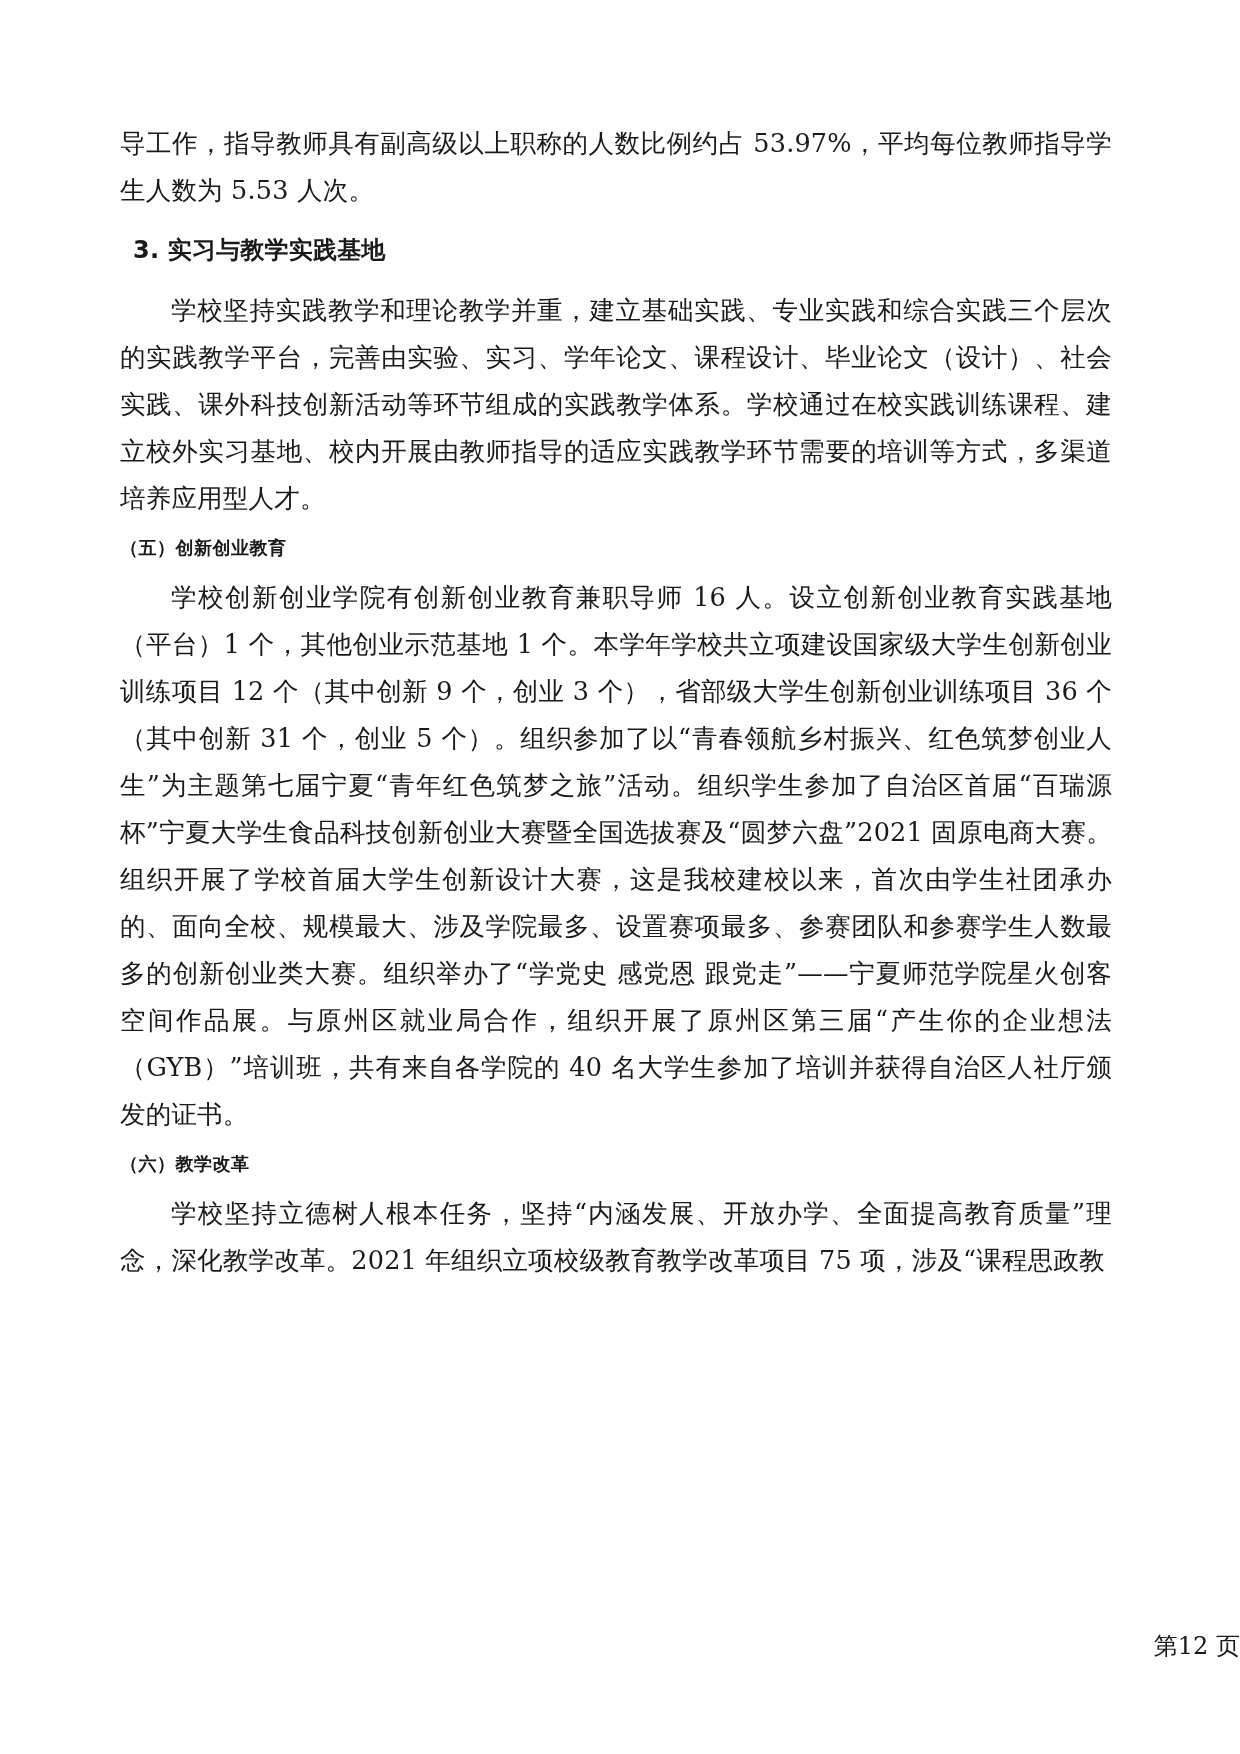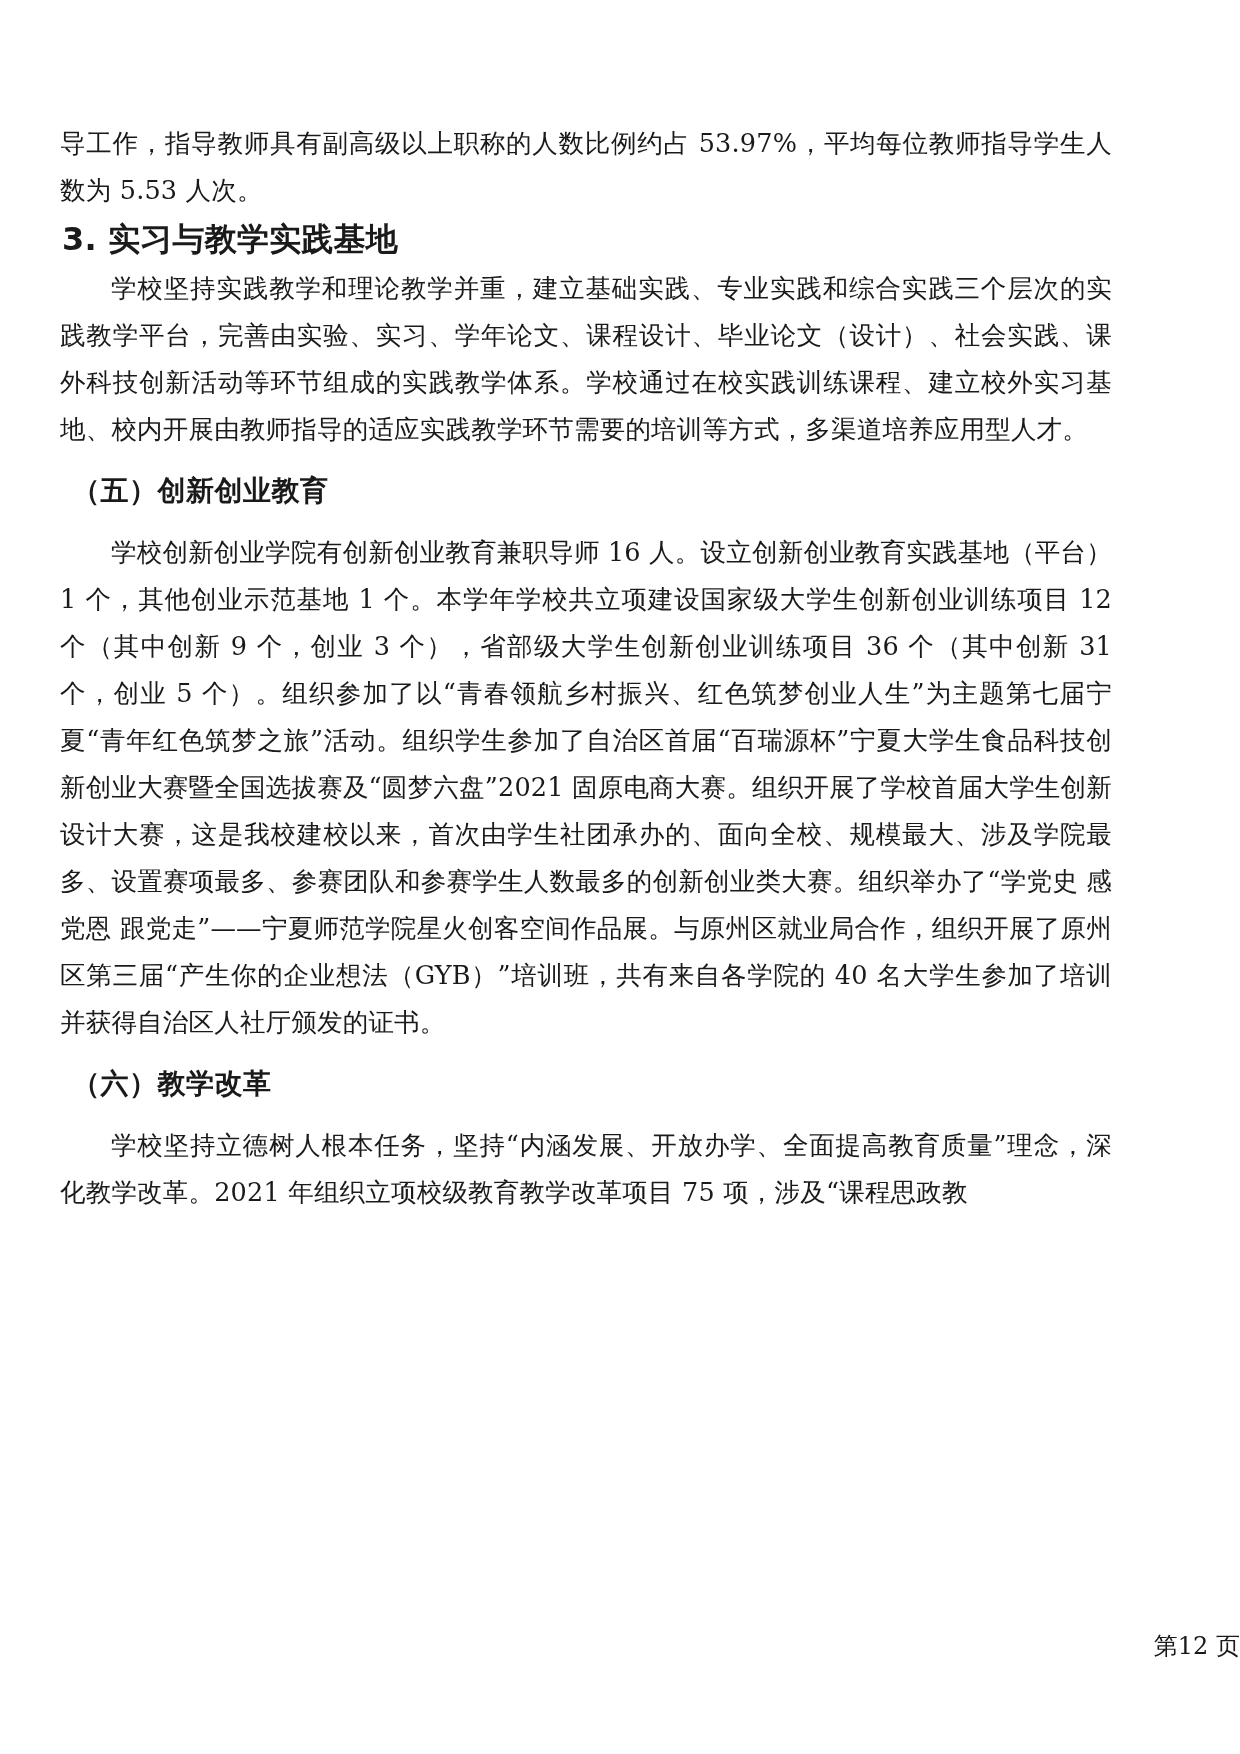--- a/index.html
+++ b/index.html
@@ -15,49 +15,49 @@
     position: relative;
     overflow: hidden;
   }
   .page {
     position: absolute;
     left: 0;
     top: 0;
     width: 1240px;
     height: 1754px;
     box-sizing: border-box;
-    padding: 120px 128px 60px 60px;
+    padding: 120px 128px 60px 120px;
   }
   .body-text {
     font-size: 25.5px;
     line-height: 47px;
     text-align: justify;
     text-justify: inter-ideograph;
     letter-spacing: 0.2px;
   }
   p {
     margin: 0;
   }
   .indent {
     text-indent: 2em;
   }
   .sub-heading {
     font-family: "DejaVu Sans", "Liberation Sans", sans-serif;
-    font-size: 32px;
+    font-size: 24px;
     font-weight: bold;
     line-height: 47px;
-    margin: 2px;
+    margin: 13px;
     letter-spacing: 0.2px;
   }
   .section-heading {
     font-family: "DejaVu Sans", "Liberation Sans", sans-serif;
-    font-size: 28px;
+    font-size: 18px;
     font-weight: bold;
     line-height: 52px;
-    margin: 12px;
+    margin: 0;
     letter-spacing: 0.5px;
   }
   .footer {
     position: absolute;
     left: 0;
     right: 0;
     bottom: 92px;
     text-align: right;
     font-size: 24px;
     font-family: "DejaVu Serif", "Liberation Serif", serif;

